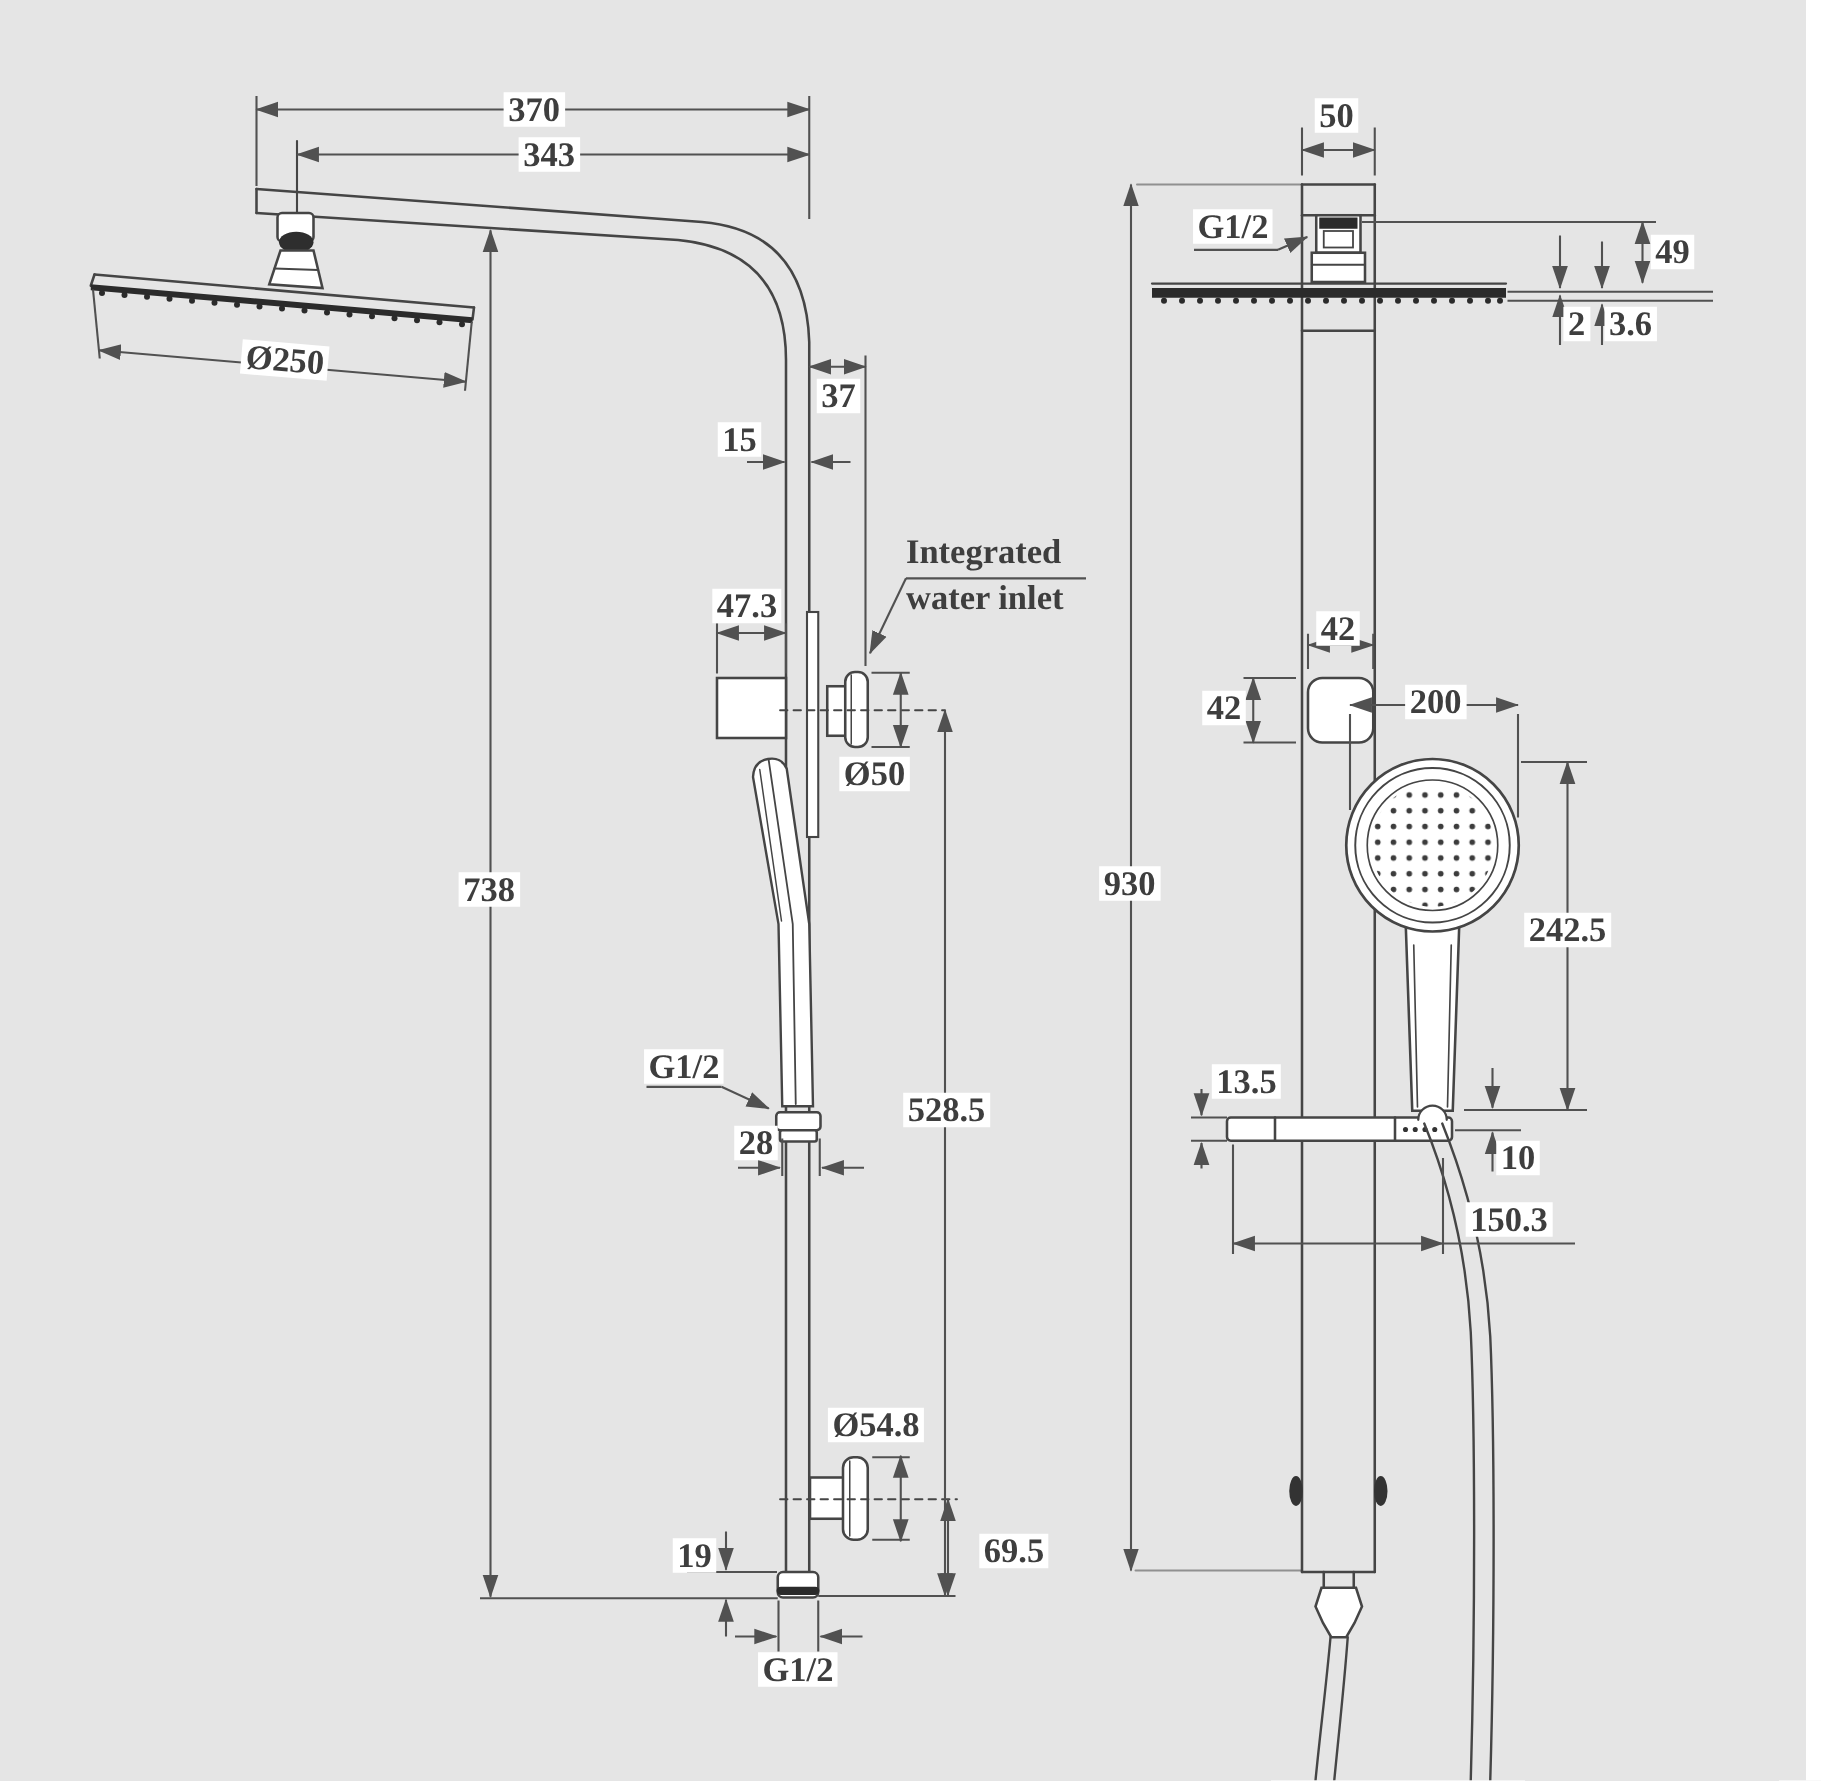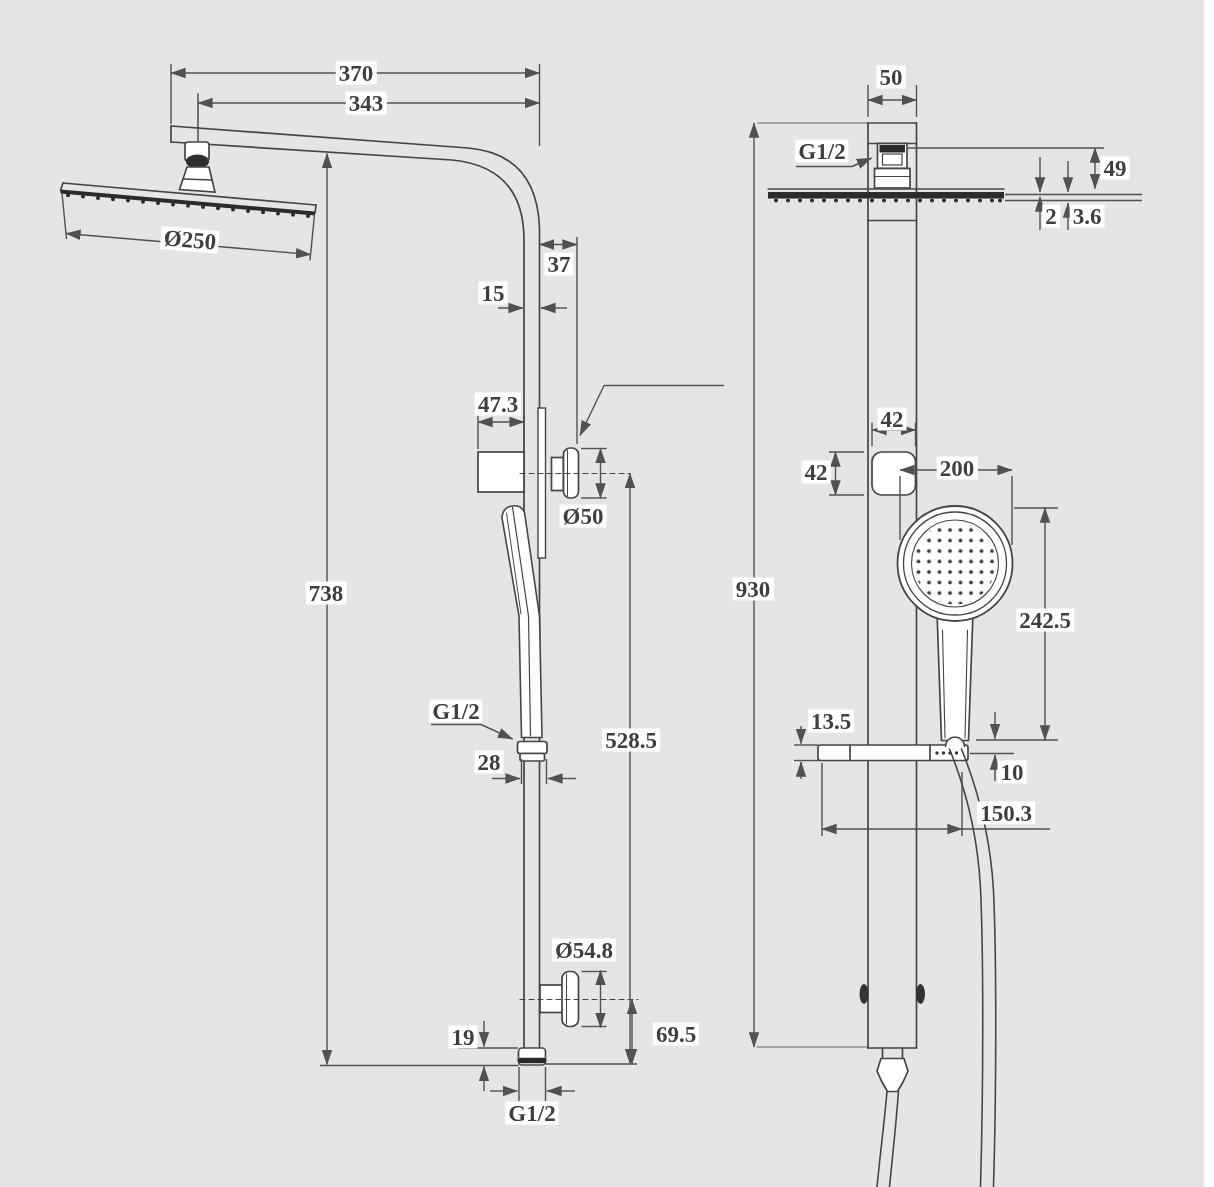--- a/index.html
+++ b/index.html
@@ -277,24 +277,25 @@
     <path d="M962,829 L1050,829" stroke-width="1.3"></path>
   </g>
 </svg>
 
 <div class="lbl" style="left:356px;top:73px">370</div>
 <div class="lbl" style="left:366px;top:103px">343</div>
 <div class="lbl tilt" style="left:190px;top:240px">Ø250</div>
 <div class="lbl" style="left:559px;top:264px">37</div>
 <div class="lbl" style="left:493px;top:293px">15</div>
 <div class="lbl" style="left:498px;top:404px">47.3</div>
+<div class="note">Integrated water inlet</div>
 <div class="lbl" style="left:583px;top:516px">Ø50</div>
 <div class="lbl" style="left:326px;top:593px">738</div>
 <div class="lbl" style="left:456px;top:711px">G1/2</div>
-<div class="lbl" style="left:489px;top:762px">28</div>
+<div class="lbl" style="left:504px;top:762px">28</div>
 <div class="lbl" style="left:631px;top:740px">528.5</div>
 <div class="lbl" style="left:584px;top:950px">Ø54.8</div>
 <div class="lbl" style="left:463px;top:1037px">19</div>
 <div class="lbl" style="left:676px;top:1034px">69.5</div>
 <div class="lbl" style="left:532px;top:1113px">G1/2</div>
 
 <div class="lbl" style="left:891px;top:77px">50</div>
 <div class="lbl" style="left:822px;top:151px">G1/2</div>
 <div class="lbl" style="left:1115px;top:168px">49</div>
 <div class="lbl" style="left:1051px;top:216px">2</div>

